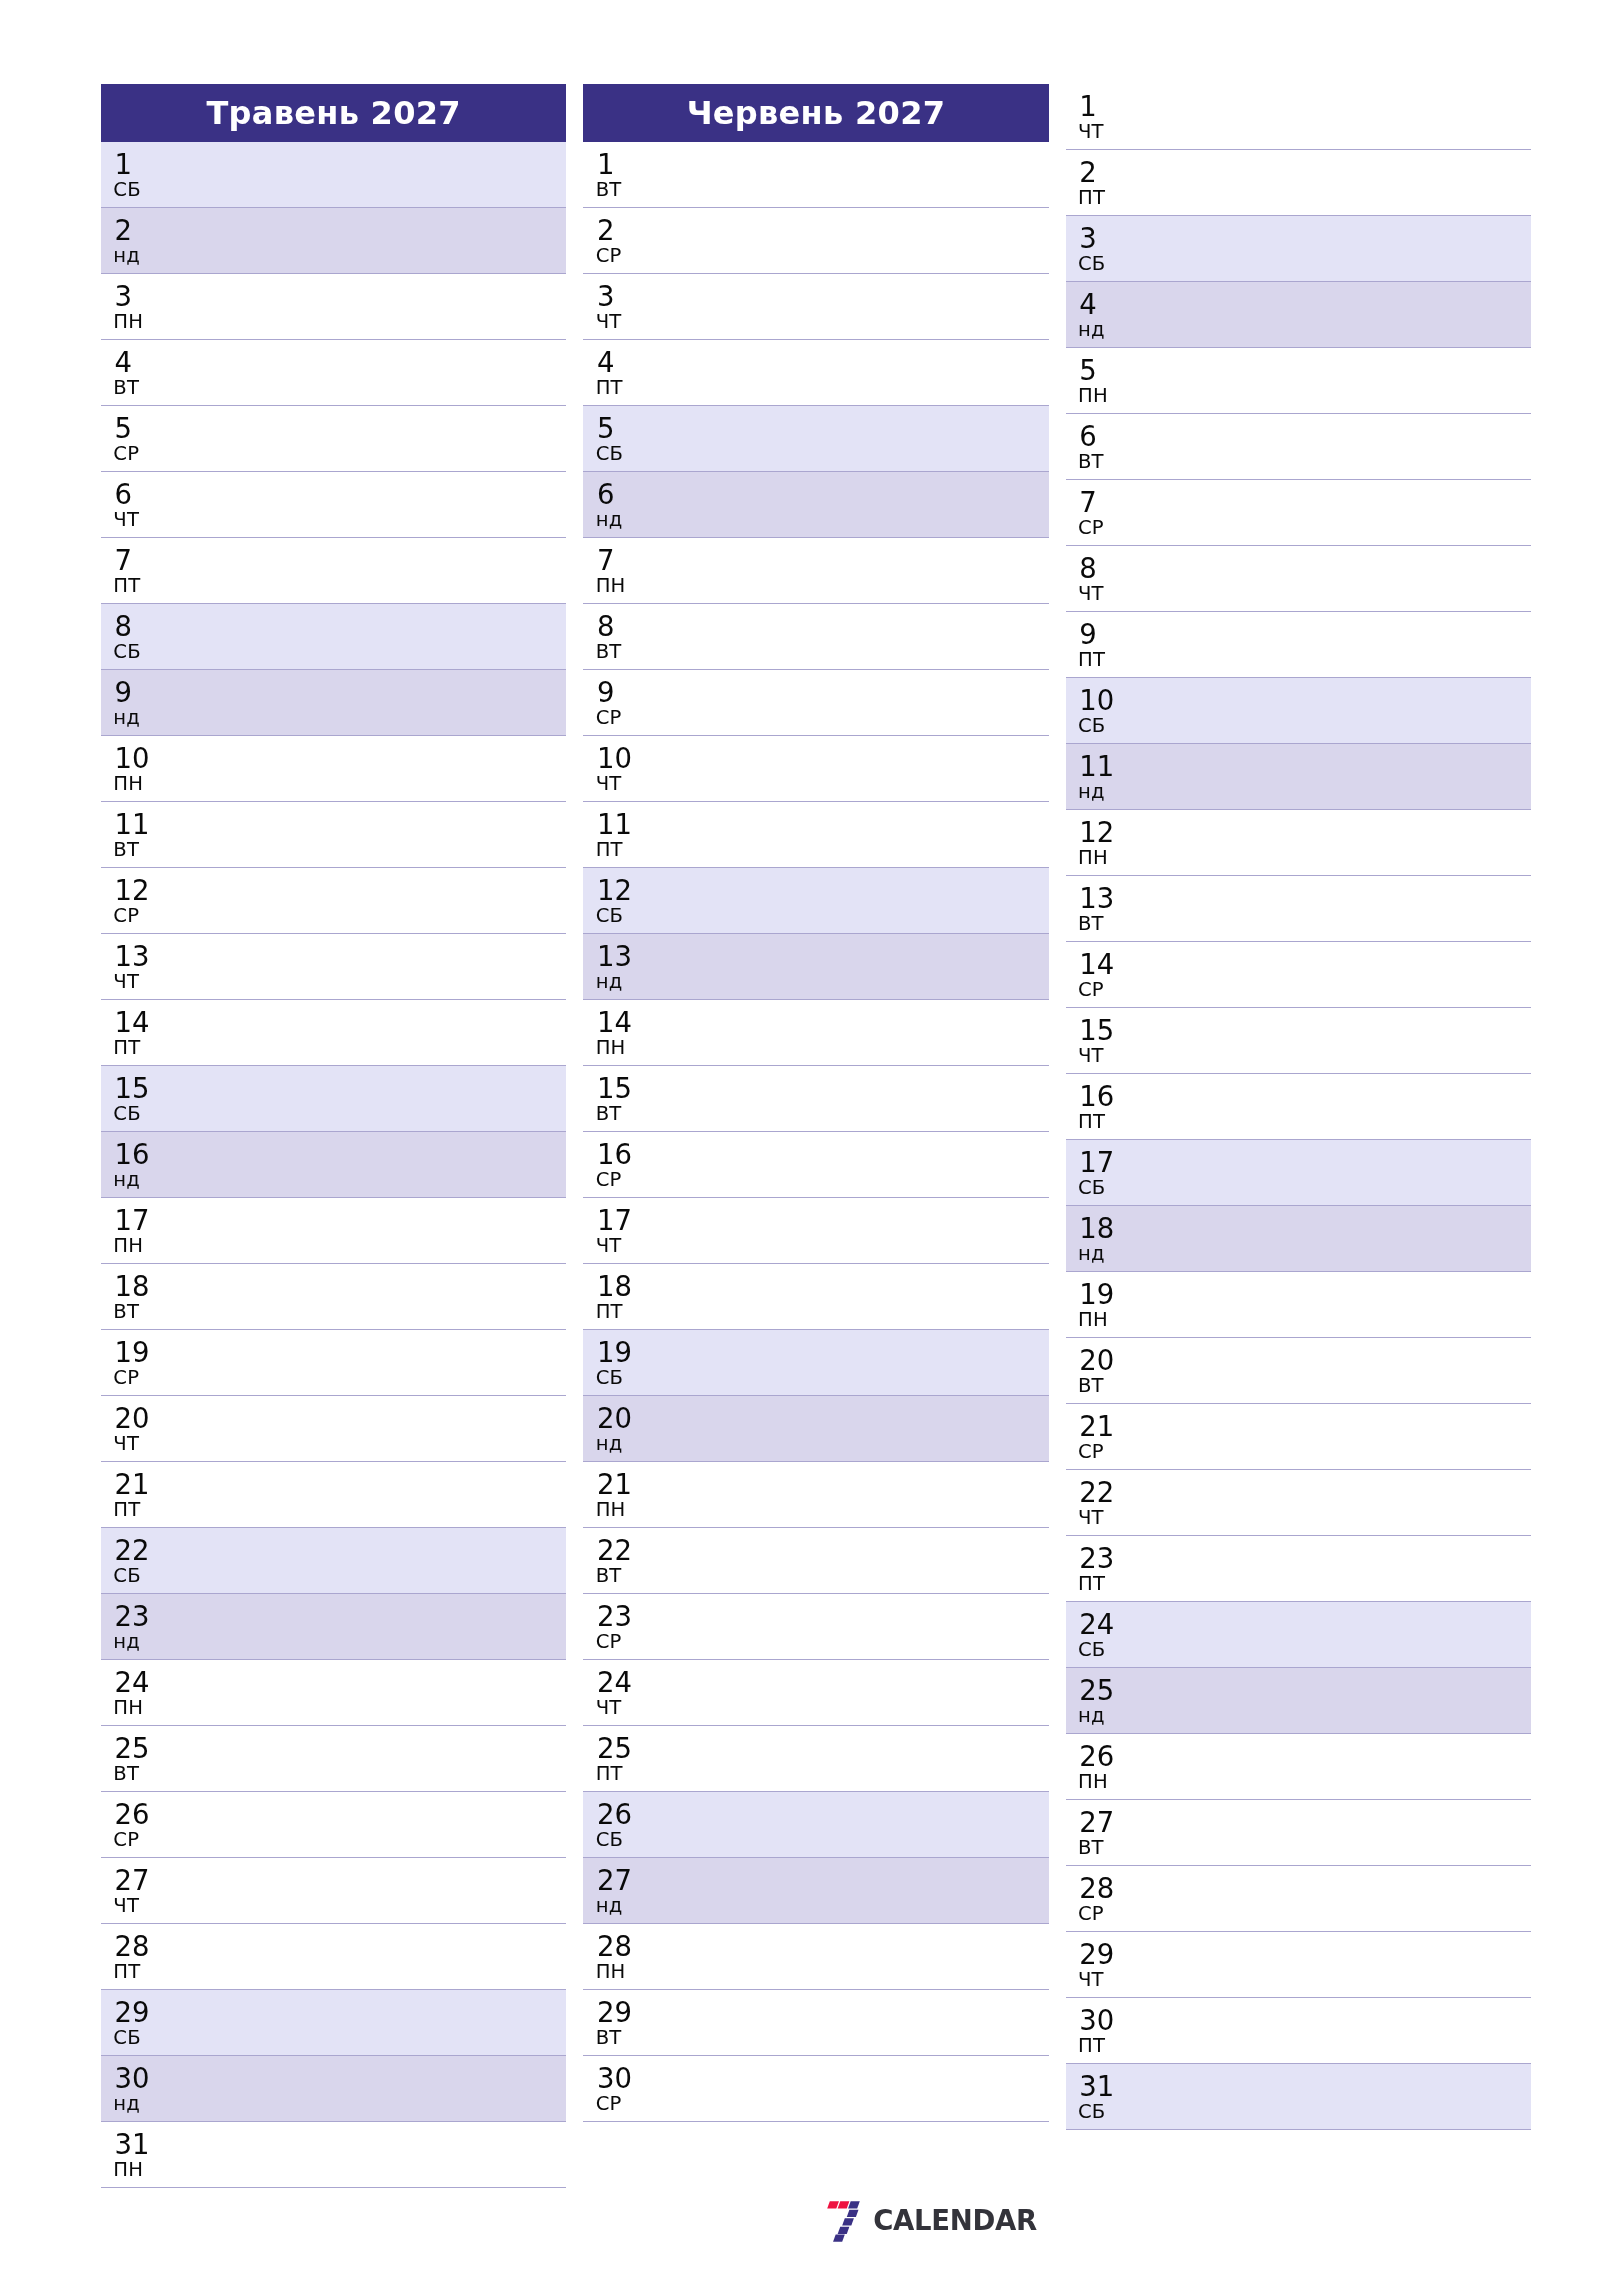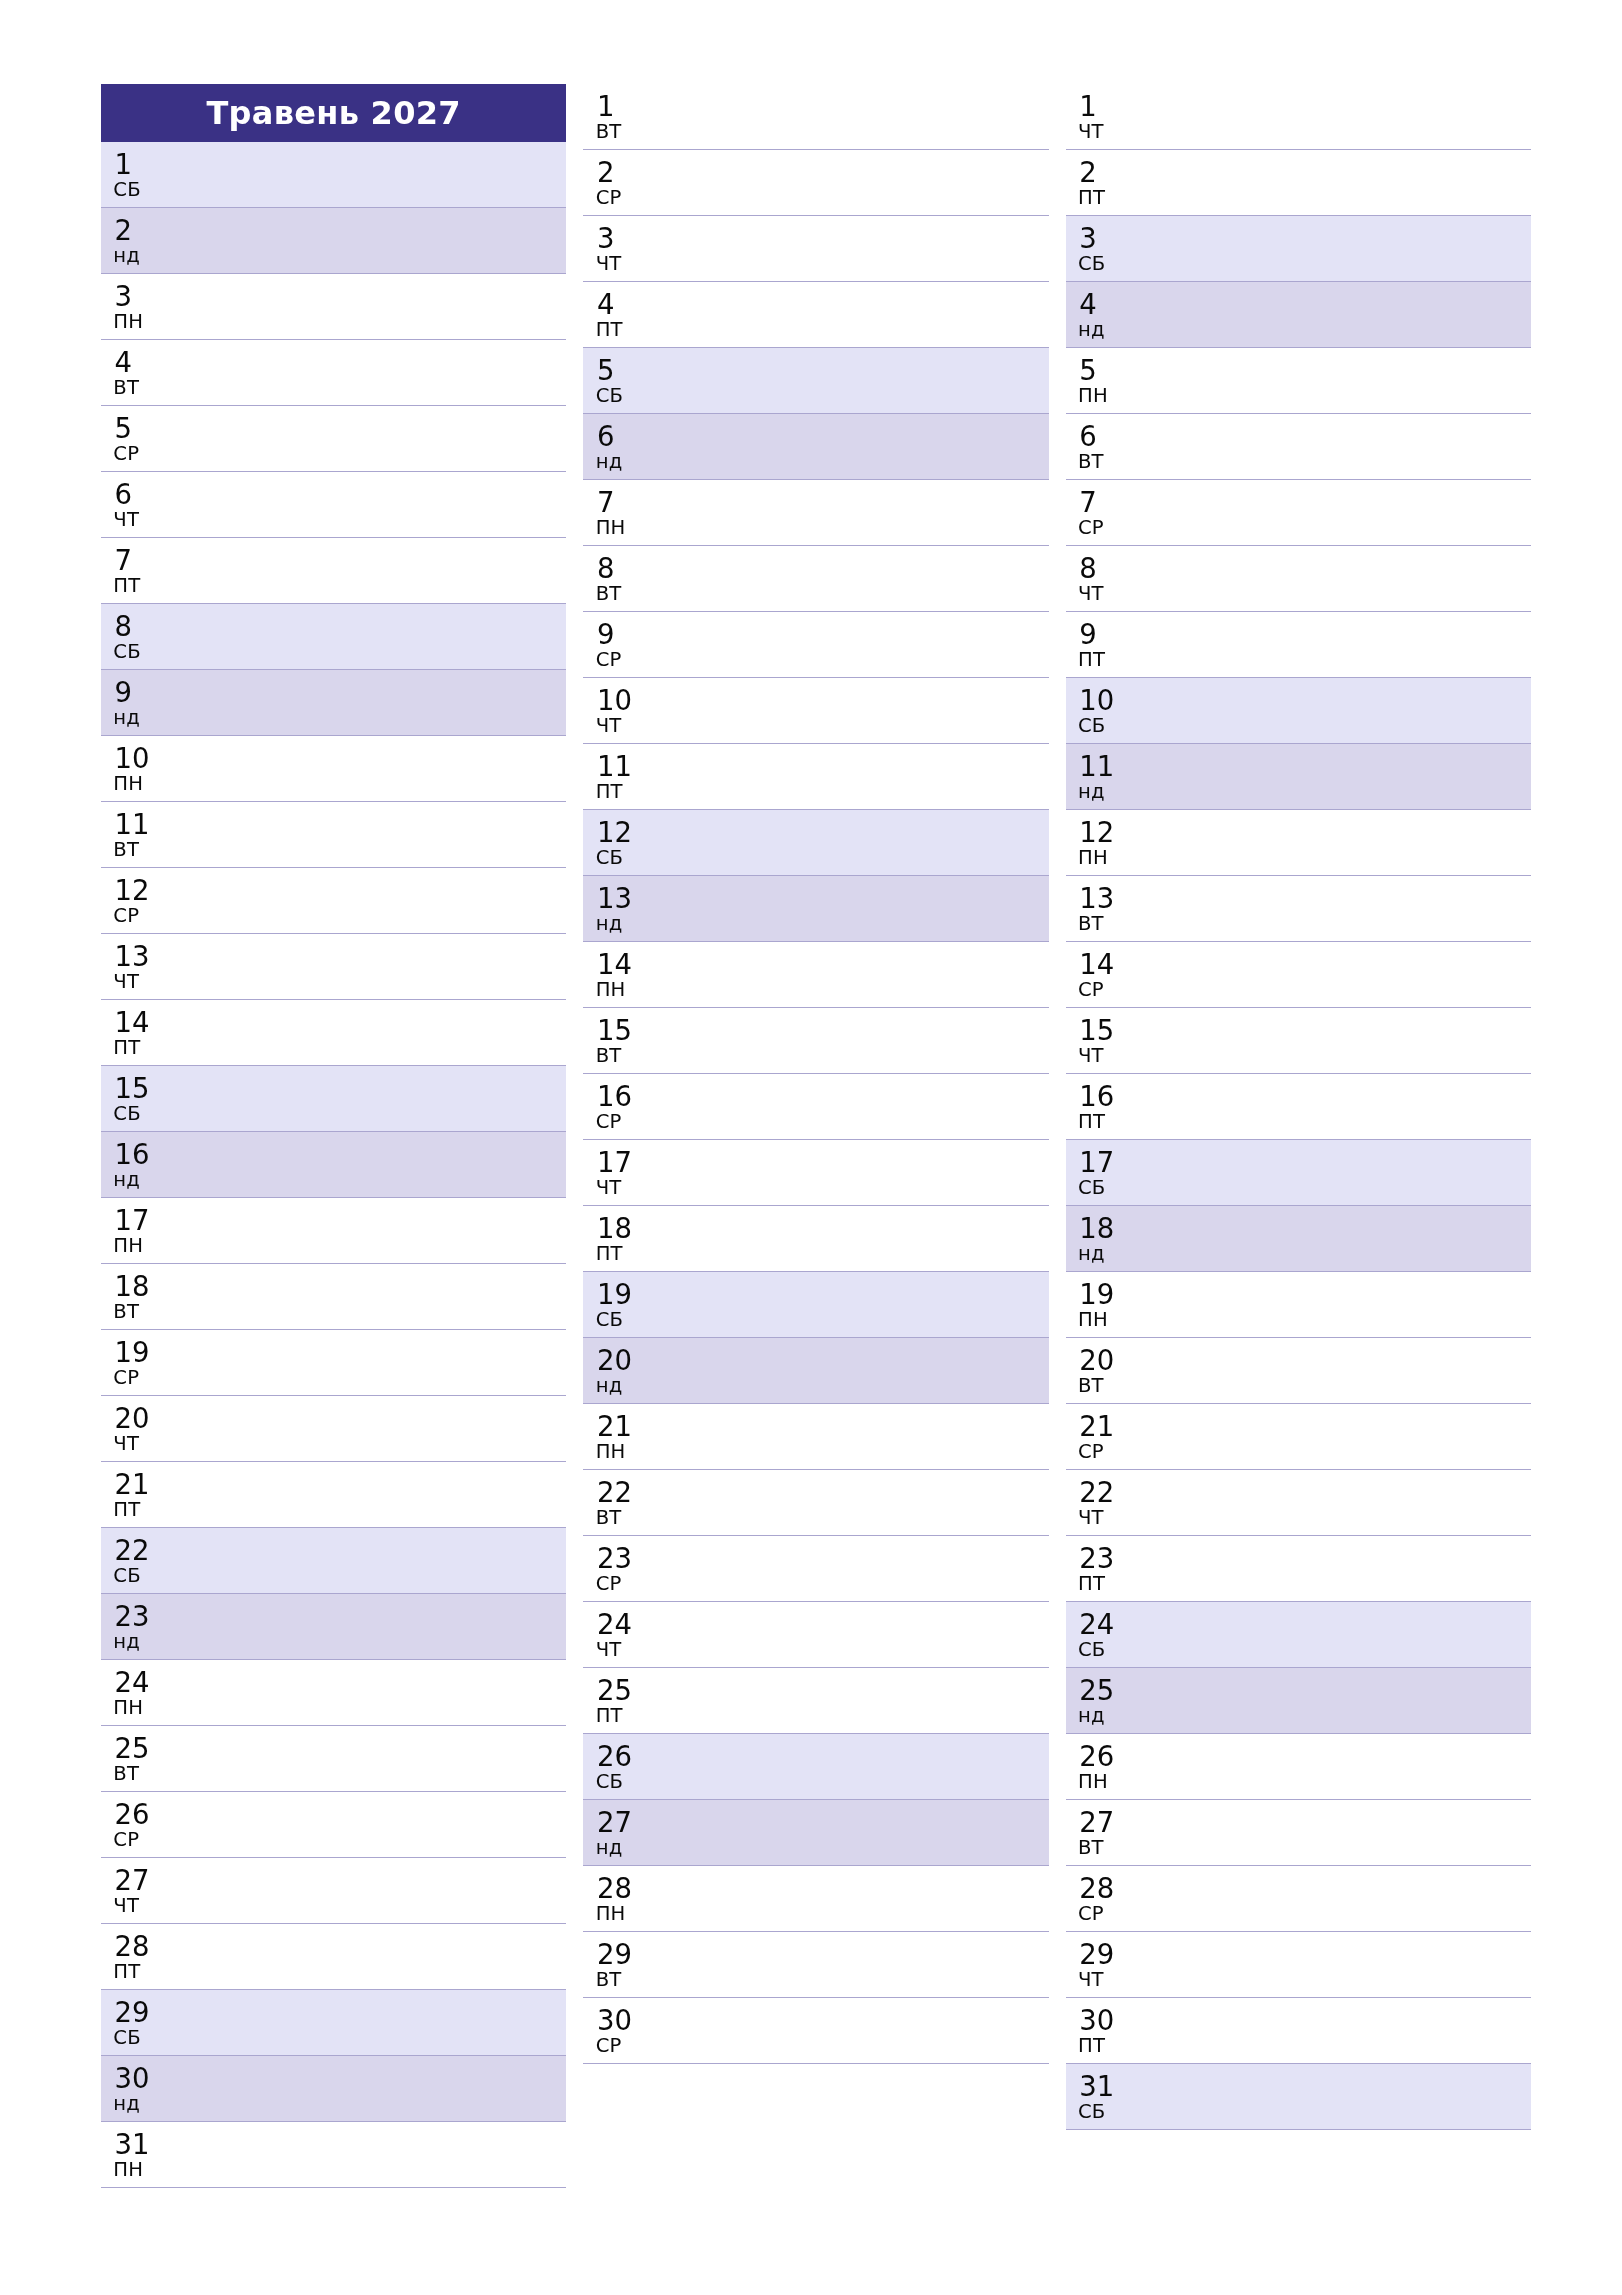--- a/index.html
+++ b/index.html
@@ -260,20 +260,23 @@
           <div class="day-weekday">нд</div>
         </div>
         <div class="day-row ">
           <div class="day-number">31</div>
           <div class="day-weekday">ПН</div>
         </div>
         <div class="day-row empty"></div>
       </div>
     </div>
     <div class="month-column">
+      <div class="month-header">
+        <div class="month-header-title">Червень 2027</div>
+      </div>
       <div class="days-list">
         <div class="day-row ">
           <div class="day-number">1</div>
           <div class="day-weekday">ВТ</div>
         </div>
         <div class="day-row ">
           <div class="day-number">2</div>
           <div class="day-weekday">СР</div>
         </div>
         <div class="day-row ">
@@ -382,20 +385,34 @@
         </div>
         <div class="day-row ">
           <div class="day-number">29</div>
           <div class="day-weekday">ВТ</div>
         </div>
         <div class="day-row ">
           <div class="day-number">30</div>
           <div class="day-weekday">СР</div>
         </div>
         <div class="day-row empty"></div>
+        <div class="logo-slot">
+          <div class="logo">
+            <svg viewBox="0 0 66 62" class="logo-mark">
+              <polygon points="12,0 26,0 22,11 8,11" fill="#EE1240"></polygon>
+              <polygon points="28,0 42,0 38,11 24,11" fill="#EE1240"></polygon>
+              <polygon points="44,0 58,0 54,11 40,11" fill="#3A3185"></polygon>
+              <polygon points="42,13 56,13 52,24 38,24" fill="#3A3185"></polygon>
+              <polygon points="35,26 49,26 45,37 31,37" fill="#3A3185"></polygon>
+              <polygon points="28,39 42,39 38,50 24,50" fill="#3A3185"></polygon>
+              <polygon points="21,51 35,51 31,62 17,62" fill="#3A3185"></polygon>
+            </svg>
+            <span class="logo-text">CALENDAR</span>
+          </div>
+        </div>
       </div>
     </div>
     <div class="month-column">
       <div class="days-list">
         <div class="day-row ">
           <div class="day-number">1</div>
           <div class="day-weekday">ЧТ</div>
         </div>
         <div class="day-row ">
           <div class="day-number">2</div>

